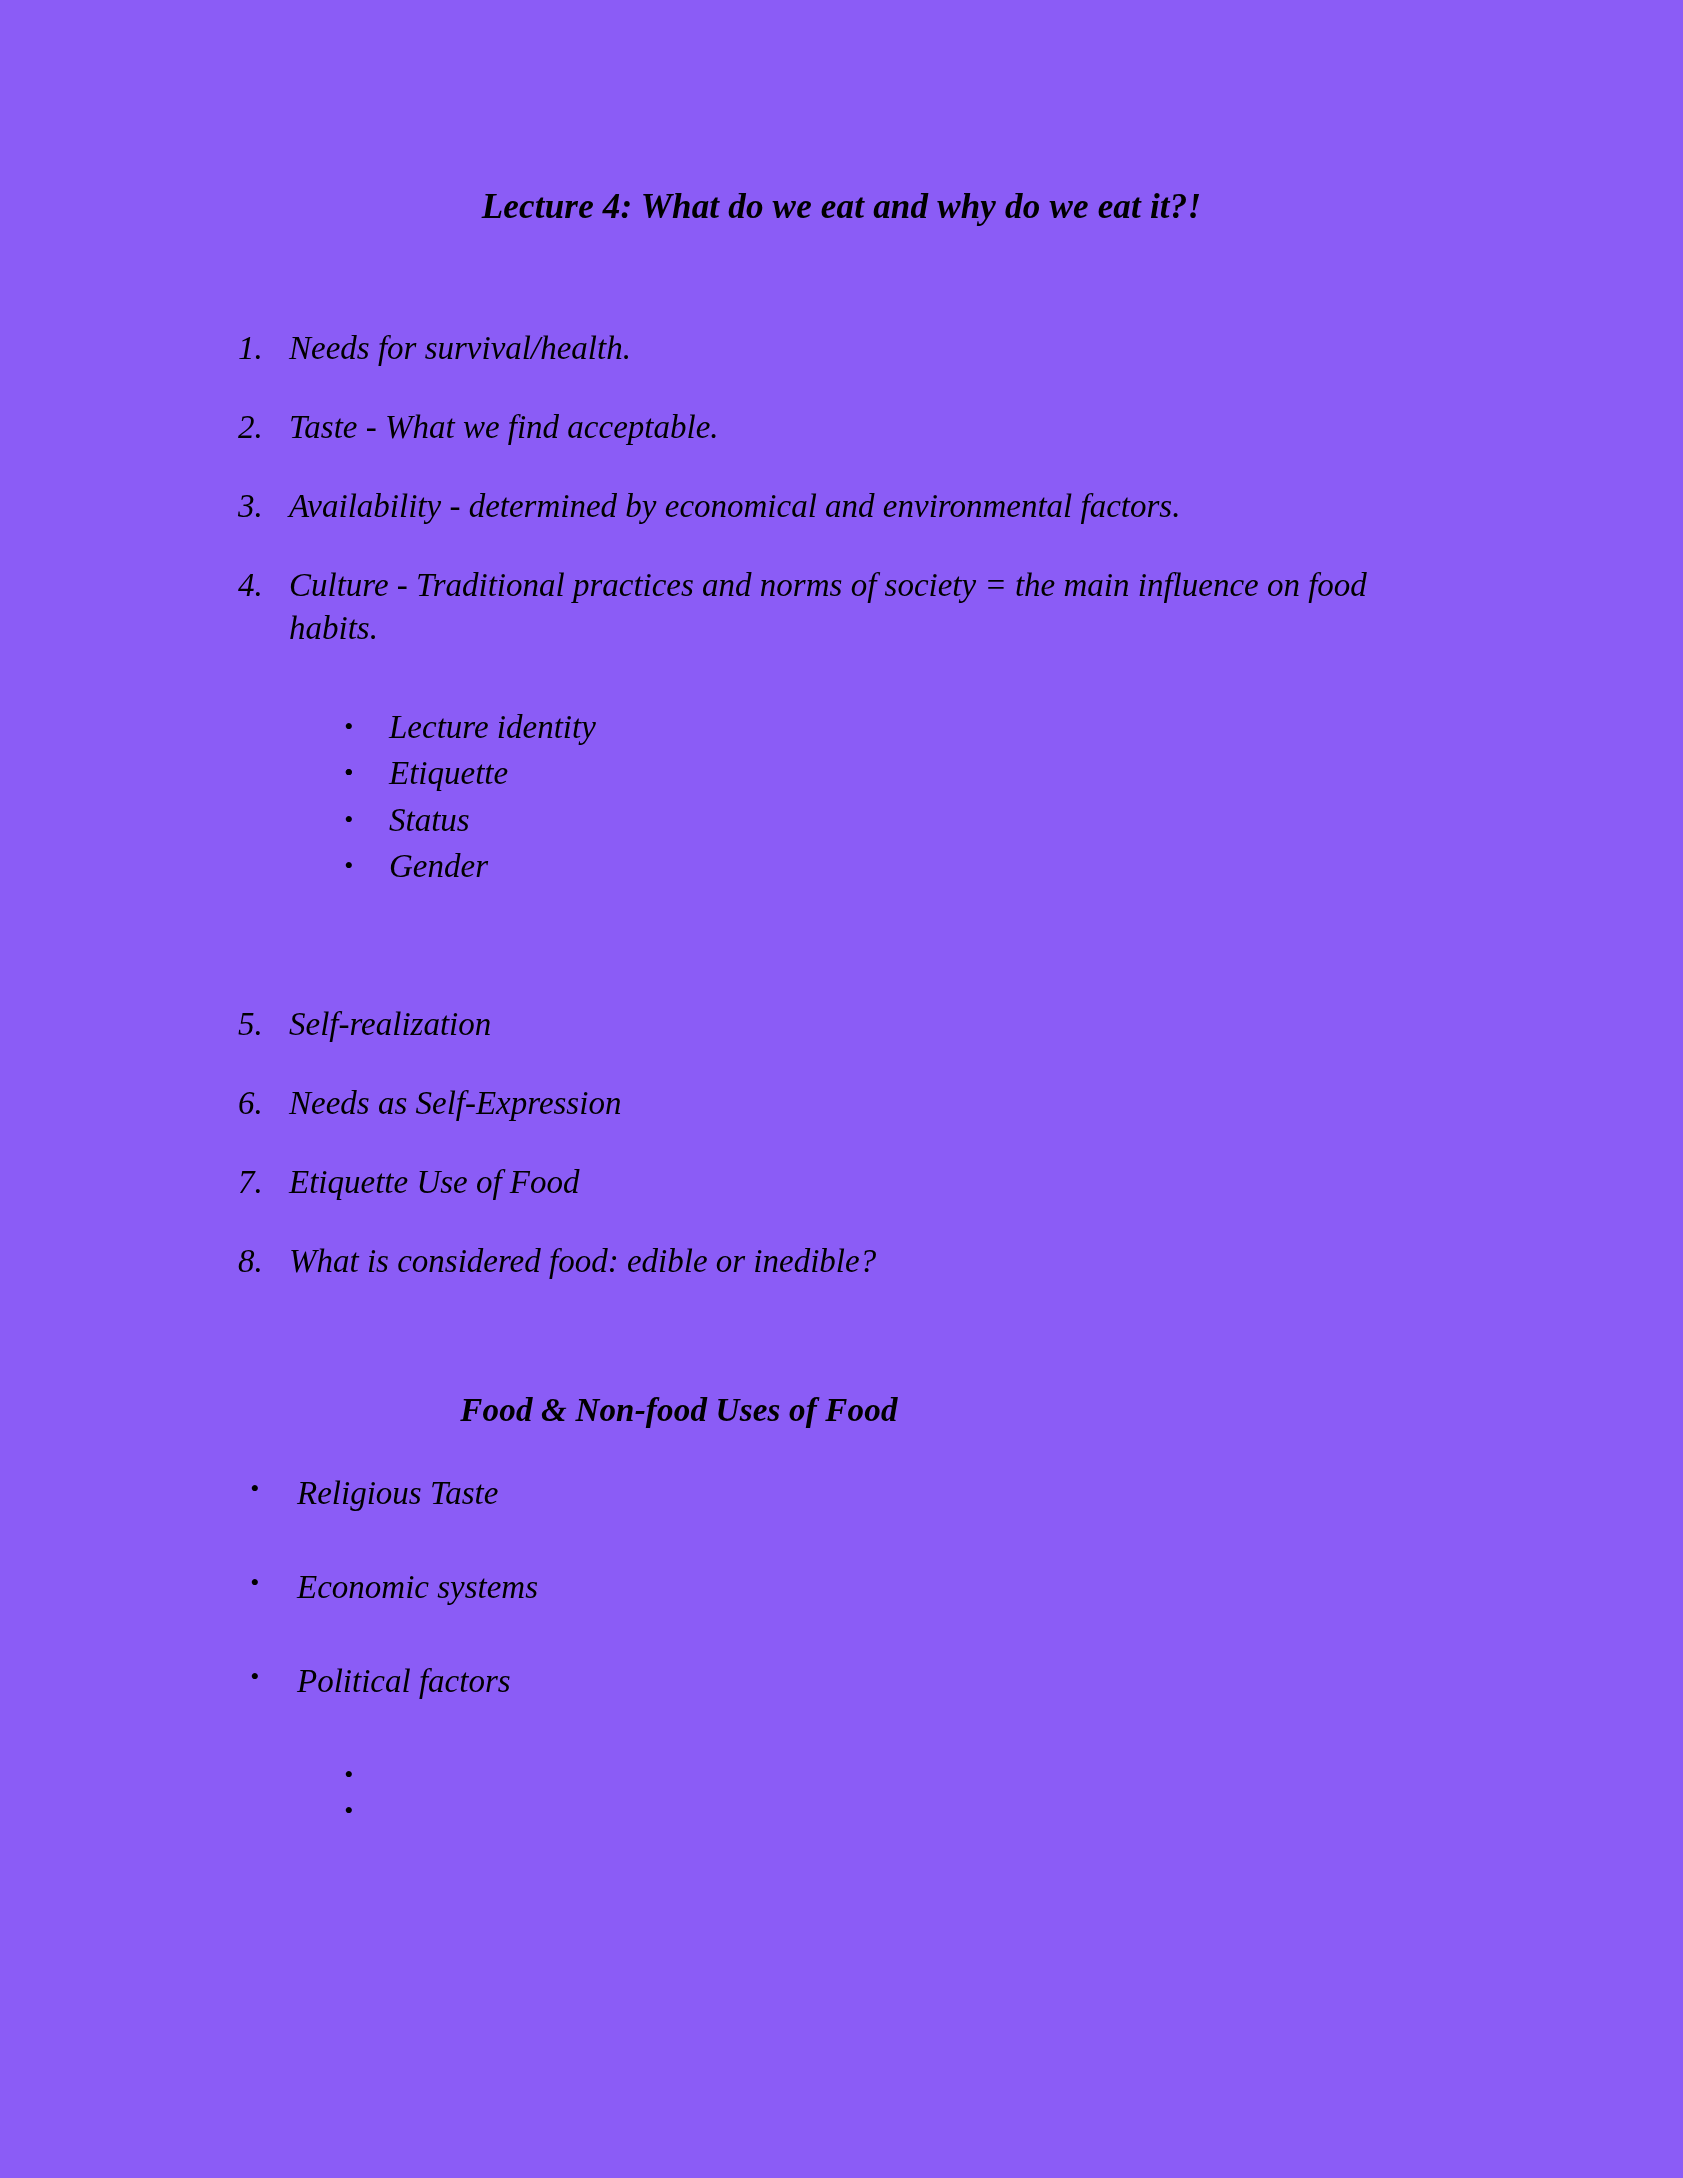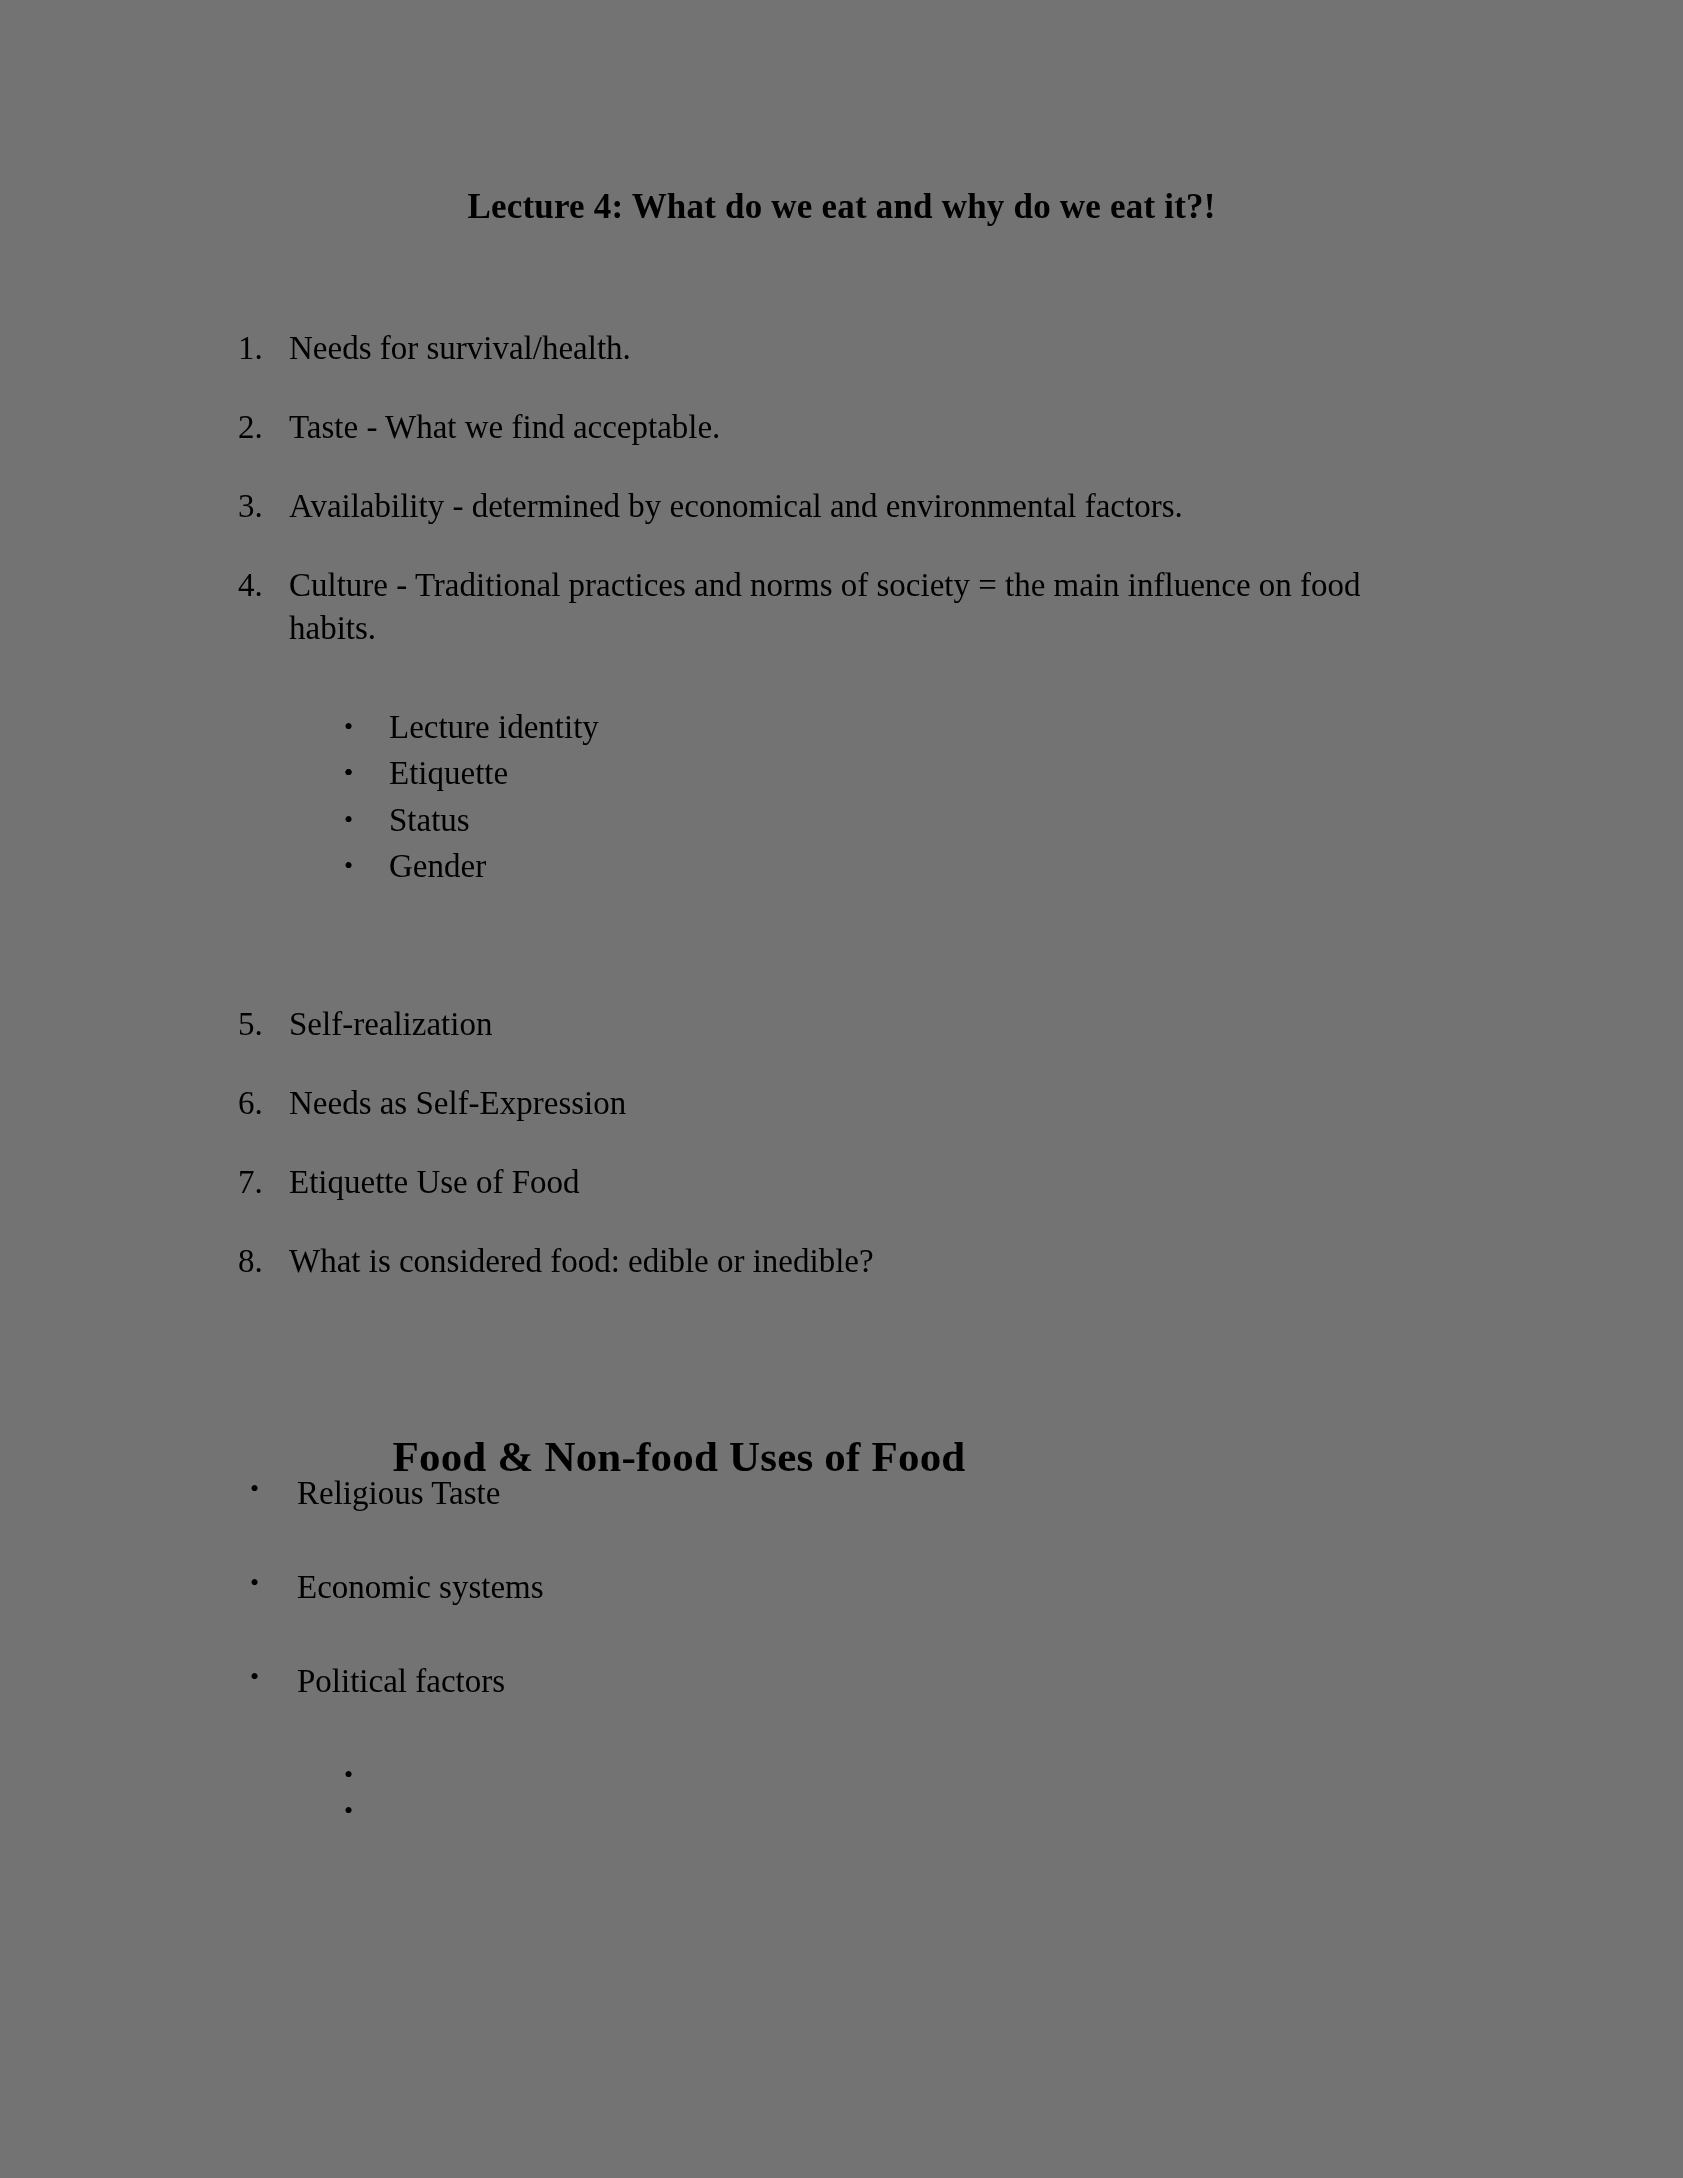--- a/index.html
+++ b/index.html
@@ -4,25 +4,26 @@
 <style>
   html, body {
     margin: 0;
     padding: 0;
     background: #ffffff;
   }
   .page {
     position: relative;
     width: 1683px;
     height: 2178px;
-    background: #737373;
+    background: #8b5cf6;
     font-family: "Liberation Serif", "DejaVu Serif", serif;
     color: #000000;
     overflow: hidden;
     box-sizing: border-box;
+    font-style: italic;
   }
 
   .doc-body {
     position: absolute;
     left: 0;
     top: 0;
     width: 1683px;
   }
 
   
@@ -37,22 +38,21 @@
     position: absolute;
     left: 0;
     top: 186px;
     width: 1683px;
   }
   .heading-2 {
     position: absolute;
     left: 0;
     top: 1391px;
     width: 1358px;
-    font-size: 43px;
-    margin-top: 40px;
+    font-size: 33px;
   }
 
   
   .numbered-list {
     position: absolute;
     left: 238px;
     top: 327px;
     width: 1208px;
   }
   .num-item {

